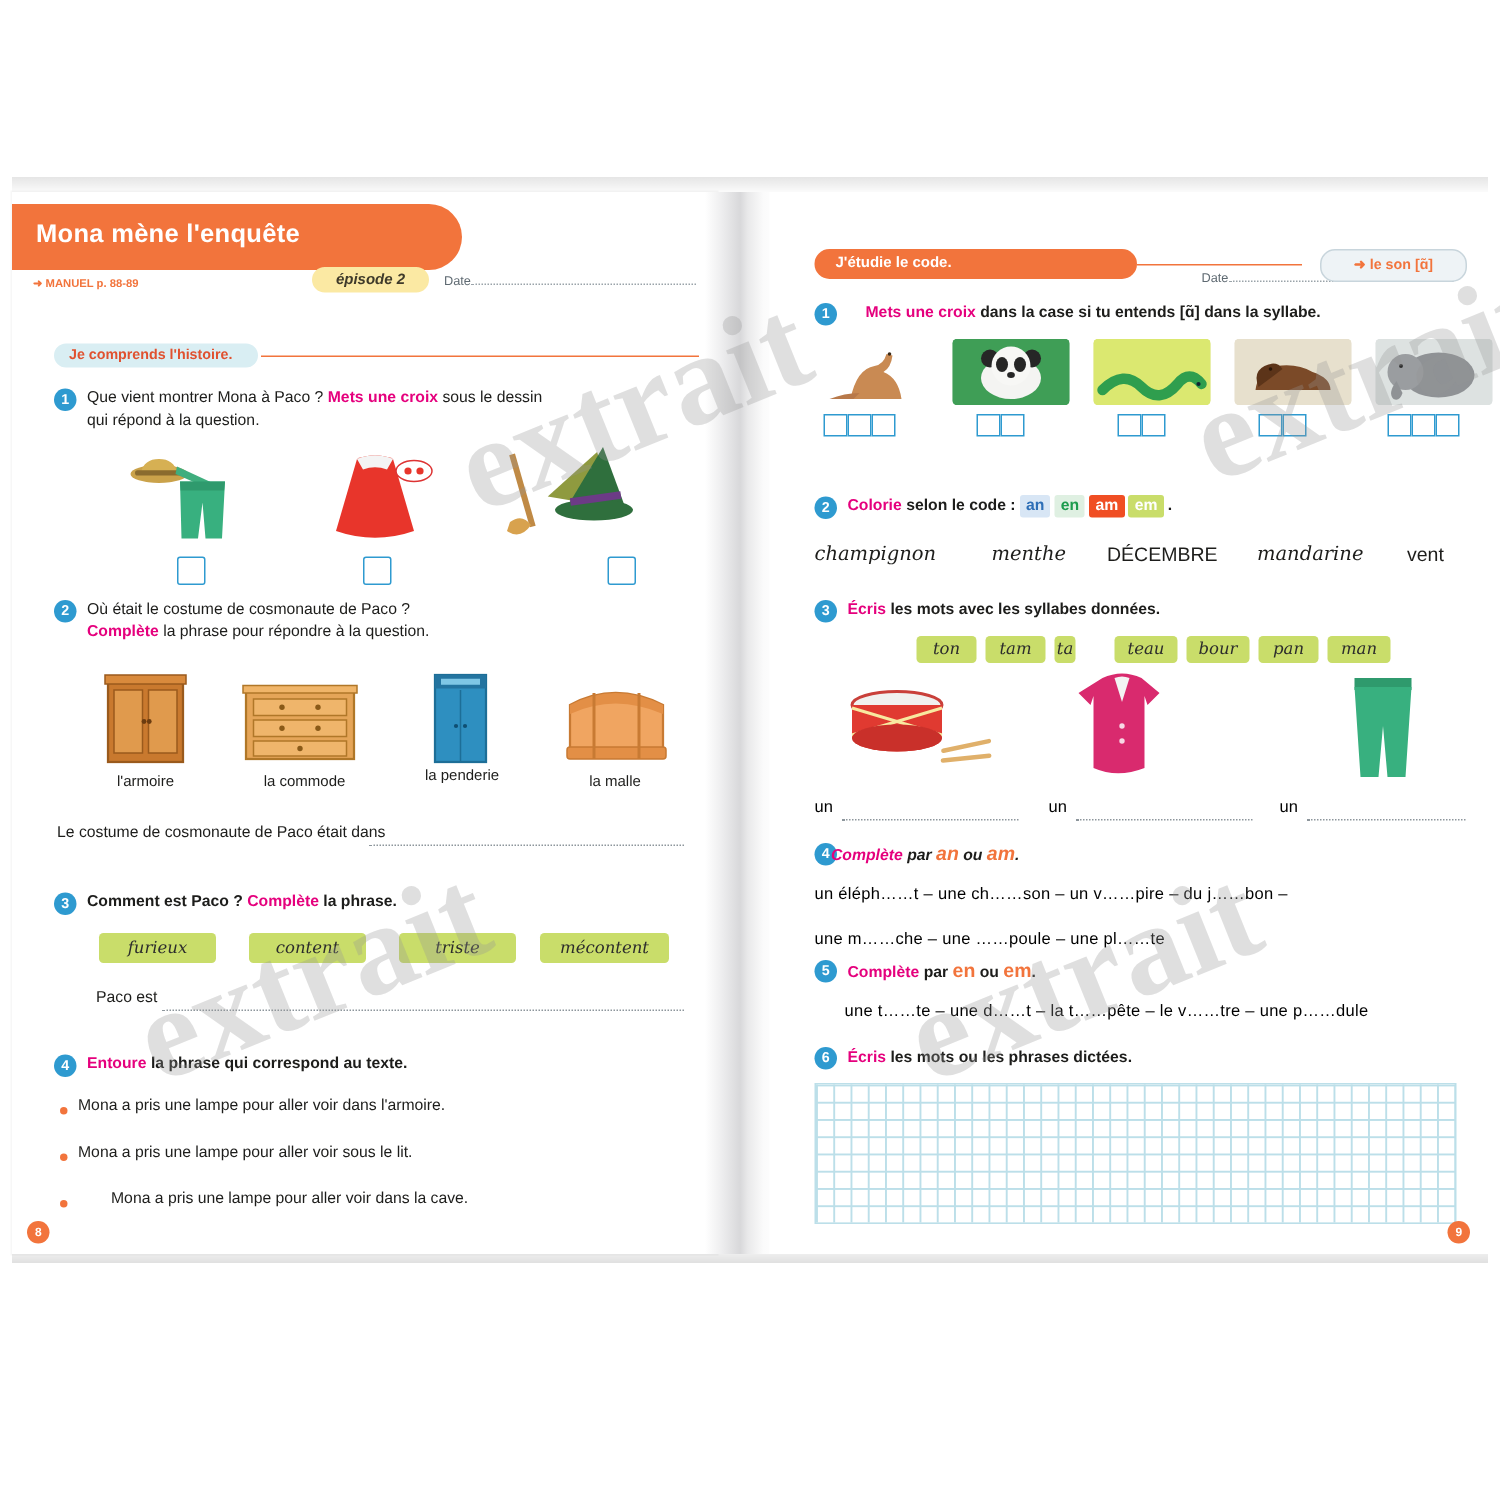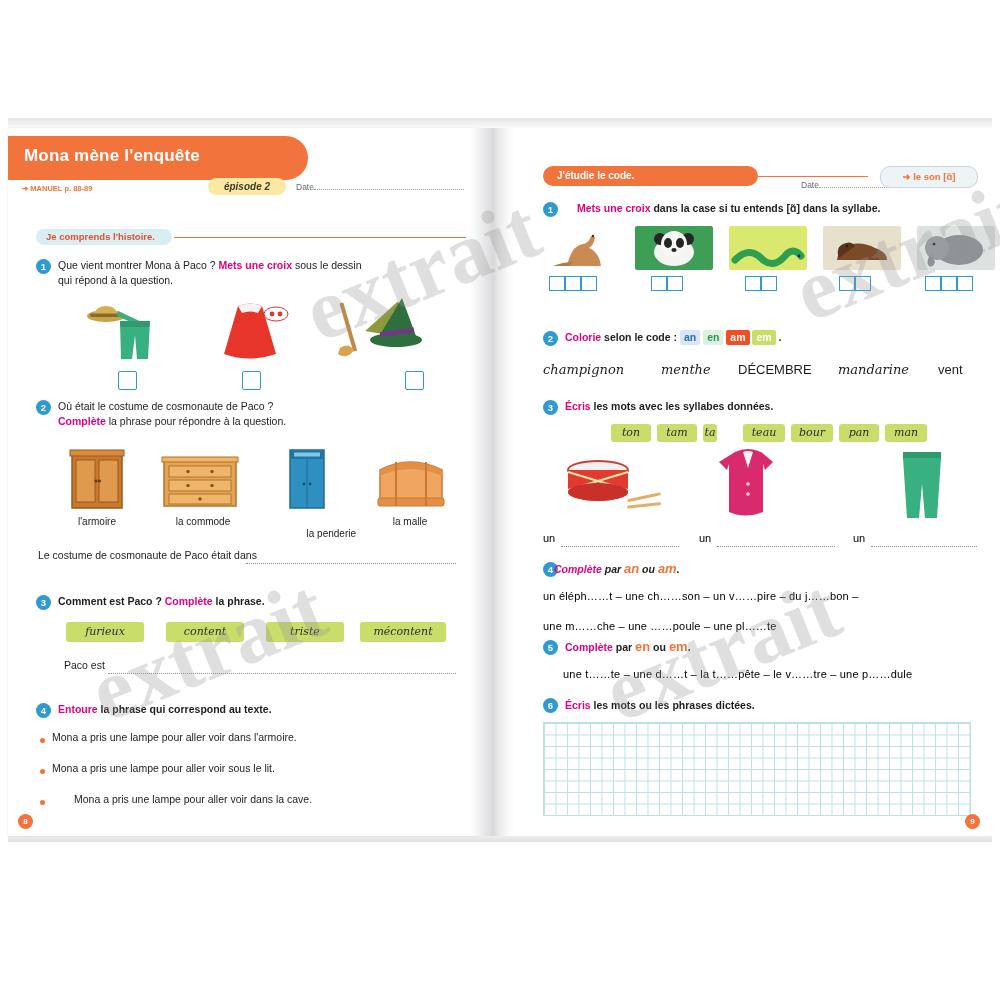--- a/index.html
+++ b/index.html
@@ -192,21 +192,21 @@
       <div style="position:absolute;left:270px;top:318px;width:58px;height:66px;">
         <svg width="58" height="66" viewBox="0 0 58 66">
           <rect x="12" y="4" width="34" height="58" fill="#2e8fc0" stroke="#1d6e97" stroke-width="1.5"></rect>
           <rect x="12" y="4" width="34" height="9" fill="#2374a0"></rect>
           <rect x="16" y="6.5" width="26" height="4" fill="#7fc7e6"></rect>
           <line x1="29" y1="14" x2="29" y2="62" stroke="#1d6e97" stroke-width="1"></line>
           <circle cx="26" cy="38" r="1.4" fill="#0f4f72"></circle>
             <circle cx="32" cy="38" r="1.4" fill="#0f4f72"></circle>
         </svg>
       </div>
-      <div class="cap" style="left:252px;top:400px;width:96px;text-align:right;">la penderie</div>
+      <div class="cap" style="left:252px;top:384px;width:96px;">la penderie</div>
 
       <div style="position:absolute;left:362px;top:322px;width:86px;height:62px;">
         <svg width="86" height="62" viewBox="0 0 86 62">
           <path d="M10 20 q30-16 62 0 v30 h-62 z" fill="#f0a561" stroke="#c87a33" stroke-width="1.5"></path>
           <path d="M10 20 q30-16 62 0 v6 q-32-14 -62 0 z" fill="#e38f46"></path>
           <rect x="8" y="48" width="66" height="8" rx="2" fill="#e38f46" stroke="#c87a33"></rect>
           <line x1="26" y1="12" x2="26" y2="56" stroke="#c87a33" stroke-width="2"></line>
           <line x1="56" y1="12" x2="56" y2="56" stroke="#c87a33" stroke-width="2"></line>
         </svg>
       </div>

